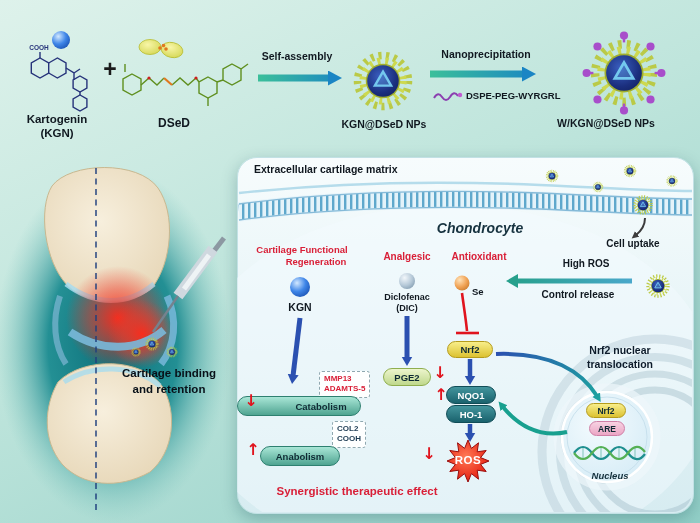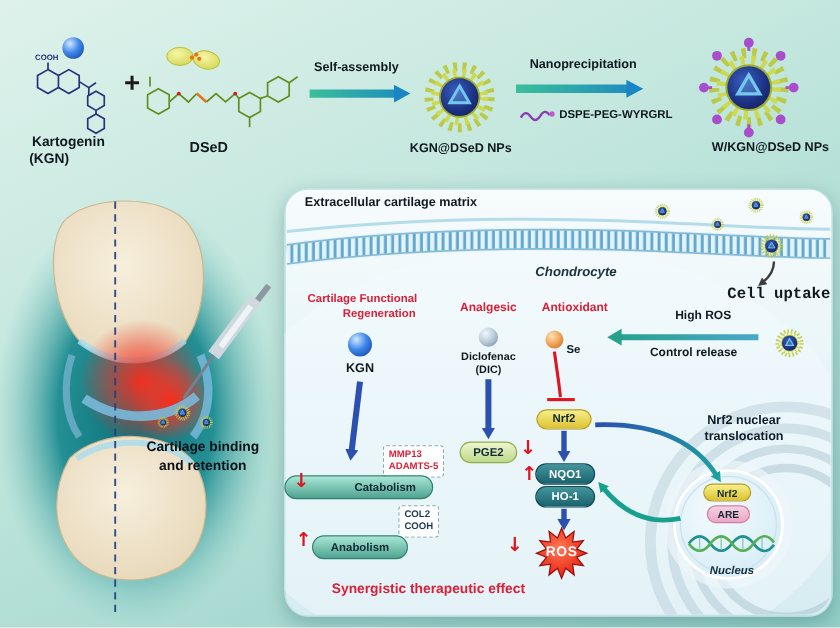--- a/index.html
+++ b/index.html
@@ -282,35 +282,35 @@
         <path d="M574,453 C580,445 586,445 592,453 C598,461 604,461 610,453 C616,445 622,445 628,453 C634,461 640,461 645,454" stroke="#1f8f8f" stroke-width="2.2"></path>
         <path d="M574,453 C580,461 586,461 592,453 C598,445 604,445 610,453 C616,461 622,461 628,453 C634,445 640,445 645,452" stroke="#55b055" stroke-width="2.2"></path>
       </g>
       <path d="M496,354 C552,352 582,372 597,396" fill="none" stroke="url(#gA)" stroke-width="4" marker-end="url(#mBlueC)"></path>
       <path d="M567,432 C538,438 517,424 503,407" fill="none" stroke="#18a08f" stroke-width="4" marker-end="url(#mTealC)"></path>
       <polygon points="468,440 471.4,448.4 478.5,442.8 477.2,451.8 486.2,450.5 480.6,457.6 489,461 480.6,464.4 486.2,471.5 477.2,470.2 478.5,479.2 471.4,473.6 468,482 464.6,473.6 457.5,479.2 458.8,470.2 449.8,471.5 455.4,464.4 447,461 455.4,457.6 449.8,450.5 458.8,451.8 457.5,442.8 464.6,448.4" fill="url(#rosGrad)" stroke="#990d0d" stroke-width="1"></polygon>
     </g>
   </svg>
 
   <div class="t b c" style="left:57px;top:113px;font-size:11.5px;">Kartogenin</div>
-  <div class="t b c" style="left:41px;top:127px;font-size:11.5px;">(KGN)</div>
+  <div class="t b c" style="left:57px;top:127px;font-size:11.5px;">(KGN)</div>
   <div class="t b c" style="left:110px;top:57px;font-size:23px;color:#1a1a1a;">+</div>
   <div class="t b c" style="left:174px;top:117px;font-size:12px;">DSeD</div>
   <div class="t b c" style="left:297px;top:51px;font-size:10.5px;">Self-assembly</div>
   <div class="t b c" style="left:384px;top:119px;font-size:10.5px;">KGN@DSeD NPs</div>
   <div class="t b c" style="left:486px;top:49px;font-size:10.5px;">Nanoprecipitation</div>
   <div class="t b" style="left:466px;top:91px;font-size:9.5px;">DSPE-PEG-WYRGRL</div>
-  <div class="t b c" style="left:642px;top:118px;font-size:10.5px;">W/KGN@DSeD NPs</div>
+  <div class="t b c" style="left:606px;top:118px;font-size:10.5px;">W/KGN@DSeD NPs</div>
 
   <div class="t b c" style="left:169px;top:367px;font-size:11.5px;color:#081018;">Cartilage binding</div>
   <div class="t b c" style="left:169px;top:383px;font-size:11.5px;color:#081018;text-align:right;">and retention</div>
 
   <div class="t b" style="left:254px;top:164px;font-size:10.5px;">Extracellular cartilage matrix</div>
-  <div class="t b it c" style="left:480px;top:221px;font-size:11px;color:#16323f;">Chondrocyte</div>
-  <div class="t b c" style="left:649px;top:238px;font-size:13px;font-family:Liberation Mono, monospace;">Cell uptake</div>
+  <div class="t b it c" style="left:480px;top:221px;font-size:14px;color:#16323f;">Chondrocyte</div>
+  <div class="t b c" style="left:633px;top:238px;font-size:10px;">Cell uptake</div>
   <div class="t b c" style="left:586px;top:258px;font-size:10px;">High ROS</div>
   <div class="t b c" style="left:578px;top:289px;font-size:10px;">Control release</div>
 
   <div class="t b red c" style="left:302px;top:245px;font-size:9.5px;">Cartilage Functional</div>
   <div class="t b red c" style="left:316px;top:257px;font-size:9.5px;">Regeneration</div>
   <div class="t b c" style="left:300px;top:302px;font-size:10.5px;text-align:right;">KGN</div>
 
   <div class="t b red c" style="left:407px;top:251px;font-size:10px;">Analgesic</div>
   <div class="t b c" style="left:407px;top:293px;font-size:9px;">Diclofenac</div>
   <div class="t b c" style="left:407px;top:304px;font-size:9px;">(DIC)</div>

